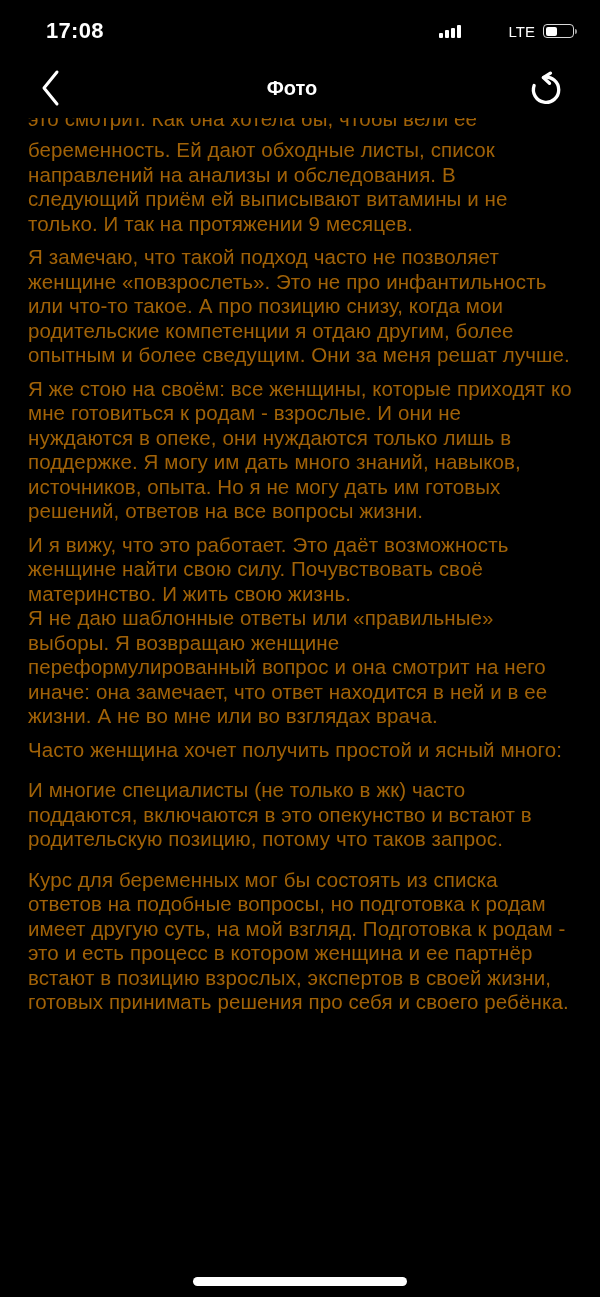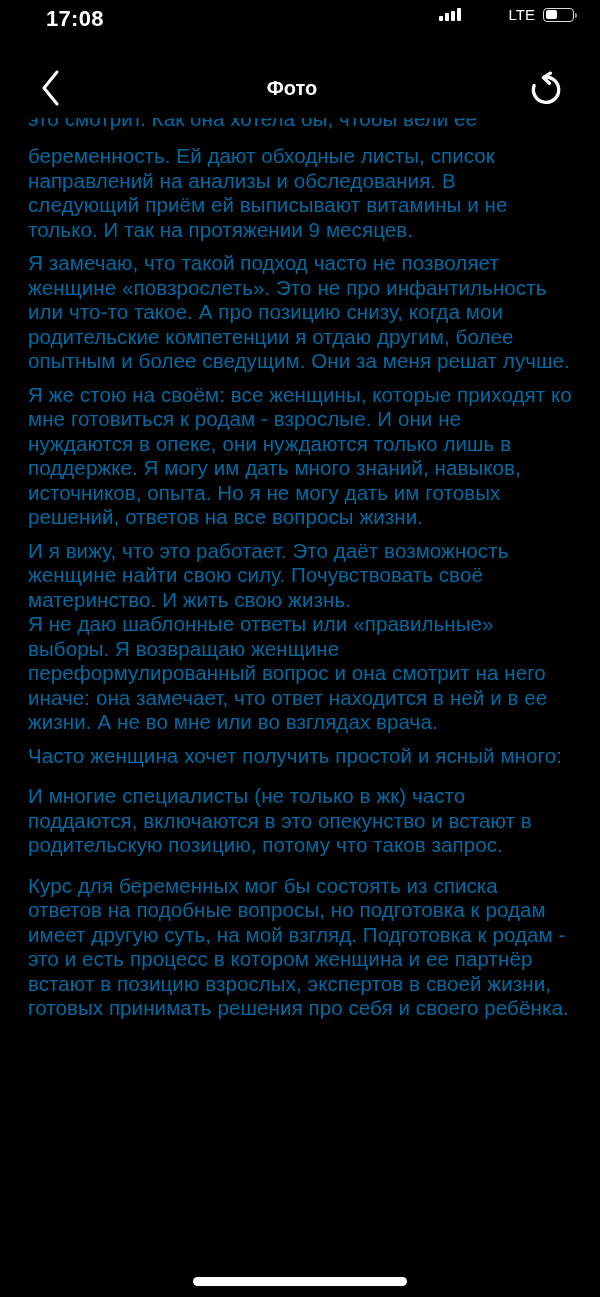--- a/index.html
+++ b/index.html
@@ -7,21 +7,21 @@
   body {
     width: 600px; height: 1297px;
     font-family: "Liberation Sans", "DejaVu Sans", sans-serif;
     overflow: hidden; position: relative;
   }
   .screen { position: absolute; inset: 0; background: #000; }
 
   
   .status-bar {
     position: absolute; top: 0; left: 0; right: 0; height: 56px;
-    display: flex; align-items: flex-start; justify-content: space-between;
+    display: flex; align-items: center; justify-content: space-between;
     padding: 6px 26px 0 46px; color: #fff;
   }
   .status-time { font-size: 22px; font-weight: 700; letter-spacing: 0.3px; }
   .status-right { display: flex; align-items: center; gap: 6px; }
   .signal { display: flex; align-items: flex-end; gap: 2px; height: 13px; }
   .signal i { display: block; width: 4px; background: #fff; border-radius: 1px; }
   .signal .b1 { height: 5px; } .signal .b2 { height: 8px; }
   .signal .b3 { height: 10px; } .signal .b4 { height: 13px; }
   .net-label { font-size: 15px; font-weight: 400; margin: 0 2px; padding-left: 40px; }
   .battery { position: relative; width: 31px; height: 14px;
@@ -38,28 +38,28 @@
   }
   .nav-btn { background: none; border: none; cursor: pointer; padding: 0;
     display: flex; align-items: center; justify-content: center; }
   .back-btn { position: absolute; left: 34px; top: 10px; width: 34px; height: 42px; }
   .rotate-btn { position: absolute; right: 18px; top: 12px; width: 40px; height: 40px; }
   .nav-title { flex: 1; text-align: center; font-size: 20px; font-weight: 700; }
 
   
   .photo-content {
     position: absolute; top: 118px; left: 0; right: 0; bottom: 0;
-    padding: 0 28px 0 28px; color: #0369a1;
+    padding: 0 28px 0 28px; color: #a16207;
     font-size: 20.5px; line-height: 24.5px; letter-spacing: 0.1px;
     overflow: hidden;
   }
   .clip-wrap { height: 14px; overflow: hidden; }
   .clip-wrap .clip-inner { display: block; margin-top: -11px; white-space: nowrap; }
   .para { margin-top: 9px; white-space: pre-line; }
-  .para.first { margin-top: 12px; }
+  .para.first { margin-top: 6px; }
   .qlist { margin-top: 0; }
   .qitem { padding-left: 5px; }
   .para.gap-lg { margin-top: 16px; }
 
   
   .home-indicator {
     position: absolute; left: 50%; transform: translateX(-50%);
     top: 1277px; width: 214px; height: 9px; border-radius: 5px; background: #fff;
   }
 </style>

